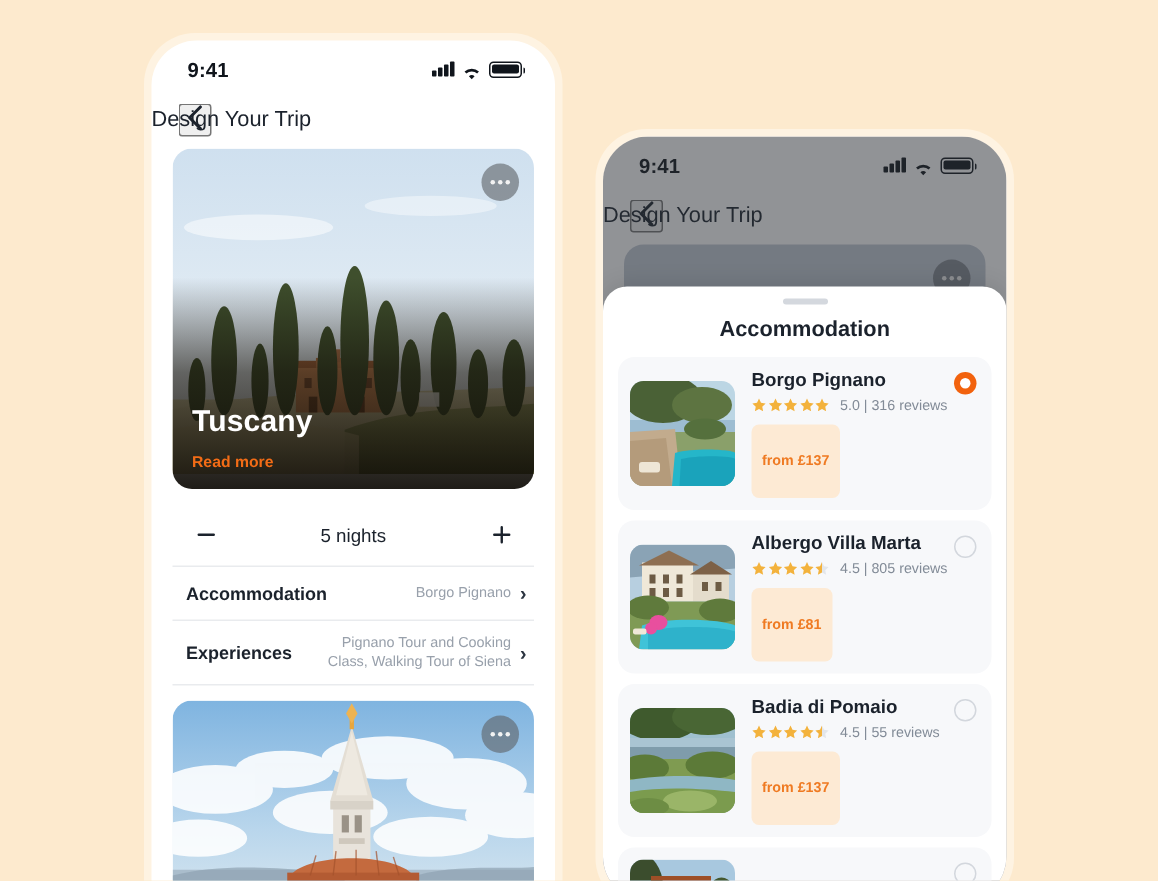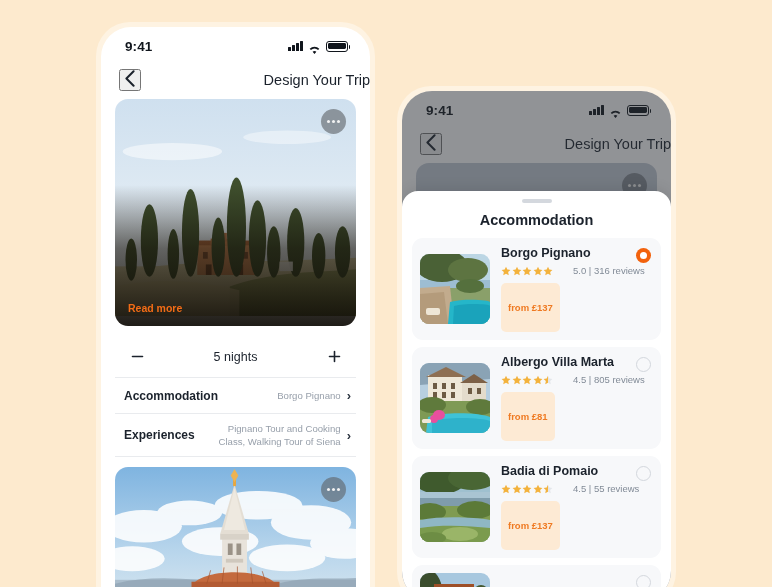--- a/index.html
+++ b/index.html
@@ -53,21 +53,21 @@
   }
   .batt b { display: block; width: 100%; height: 100%; background: #10151c; border-radius: 1.4px; }
 
   
   .navbar {
     height: 38px; display: flex; align-items: center;
     padding: 0 18px; position: relative;
   }
   .nav-back { width: 22px; height: 22px; display: flex; align-items: center; justify-content: center; }
   .nav-title {
-    position: absolute; left: 0; right: 0; text-align: right;
+    position: absolute; left: 0; right: 0; text-align: left;
     font-size: 14.5px; font-weight: 500; color: #1b222c; pointer-events: none;
   }
 
   
   .content { padding: 0 14px; }
 
   .hero-card {
     position: relative; height: 227px; border-radius: 13px;
     overflow: hidden; margin-bottom: 10px;
   }
@@ -142,21 +142,21 @@
   .acc-item {
     display: flex; align-items: center; gap: 11px;
     background: #f7f8fa; border-radius: 11px;
     padding: 8px; margin-bottom: 7px; position: relative;
   }
   .acc-thumb {
     width: 70px; height: 70px; border-radius: 9px; flex: 0 0 70px; overflow: hidden;
   }
   .acc-body { flex: 1; min-width: 0; padding-right: 22px; }
   .acc-name { font-size: 12.5px; font-weight: 700; color: #1b222c; margin-bottom: 5px; }
-  .acc-meta { display: flex; align-items: center; gap: 20px; margin-bottom: 7px; }
+  .acc-meta { display: flex; align-items: flex-start; gap: 7px; margin-bottom: 7px; }
   .stars { display: flex; align-items: center; gap: .5px; }
   .stars svg { display: block; }
   .acc-rating { font-size: 9.5px; color: #828b97; white-space: nowrap; }
   .price-badge {
     display: inline-block; background: #fdead4; color: #ef7a22;
     font-size: 9.5px; font-weight: 700; border-radius: 5px; padding: 19px 7px;
   }
   .radio {
     position: absolute; top: 10px; right: 10px;
     width: 15px; height: 15px; border-radius: 50%;
@@ -266,20 +266,21 @@
           </svg>
           <div class="hero-scrim"></div>
 
           <button class="dots-btn">
             <span></span>
             <span></span>
             <span></span>
           </button>
 
           <div class="hero-text">
+            <div class="hero-title">Tuscany</div>
             <a class="hero-link">Read more</a>
           </div>
         </div>
 
         <div class="panel">
           <div class="nights-row">
             <button class="step-btn">
               <svg width="13" height="13" viewBox="0 0 13 13">
                   <path d="M1.5 6.5h10" stroke="#1b222c" stroke-width="1.6" stroke-linecap="round"></path>
                 </svg>

